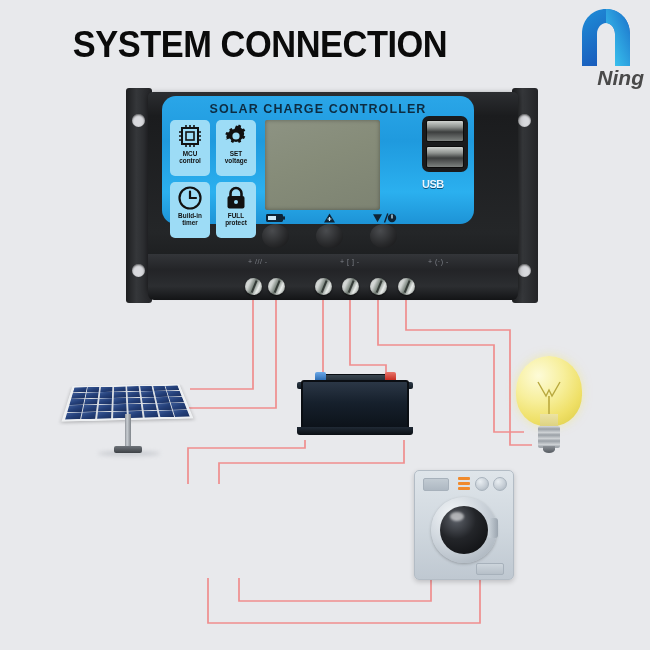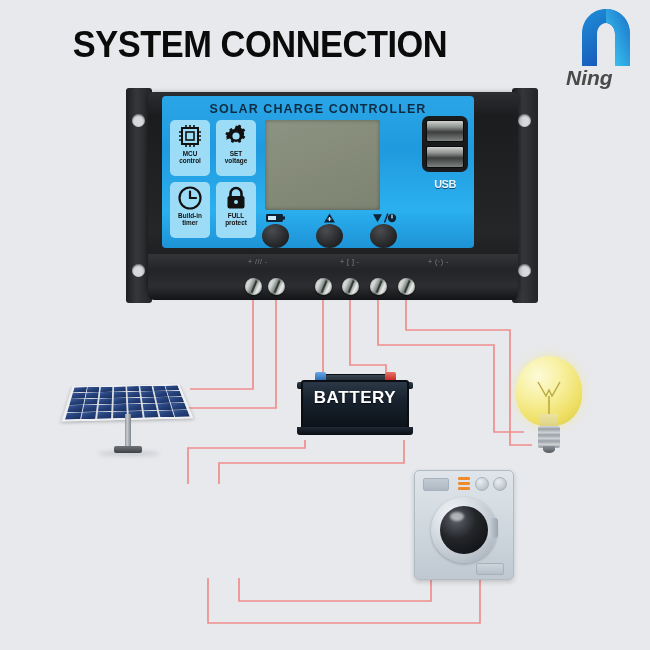--- a/index.html
+++ b/index.html
@@ -19,21 +19,21 @@
     font-weight:bold;font-size:37px;letter-spacing:-0.5px;
     color:#0b0b0b;
     transform:scaleX(0.93);transform-origin:center;
     white-space:nowrap;
   }
 
   
   #logo{position:absolute;left:566px;top:8px;width:78px;height:86px;}
   #logo .mark{position:absolute;left:14px;top:0;width:52px;height:58px;}
   #logo .brand{
-    position:absolute;left:0;top:58px;width:78px;text-align:left;
+    position:absolute;left:0;top:58px;width:78px;text-align:right;
     font-weight:bold;font-style:italic;font-size:21px;color:#4a4a4a;
     letter-spacing:0px;
   }
 
   
   #controller{position:absolute;left:126px;top:88px;width:412px;height:228px;}
   .ctrl-flange{
     position:absolute;top:0;width:26px;height:215px;border-radius:3px;
     background:linear-gradient(90deg,#1d1e20 0%,#35373a 40%,#232427 100%);
   }
@@ -44,21 +44,21 @@
     background:#d9dade;box-shadow:inset 0 1px 2px rgba(0,0,0,.6);
   }
   .ctrl-hole.h1{top:26px;}
   .ctrl-hole.h2{top:176px;}
   .ctrl-shell{
     position:absolute;left:22px;top:4px;width:370px;height:200px;border-radius:5px;
     background:linear-gradient(180deg,#2c2e31 0%,#1b1c1e 12%,#242628 70%,#141517 100%);
     box-shadow:0 2px 6px rgba(0,0,0,.45);
   }
   .ctrl-face{
-    position:absolute;left:36px;top:8px;width:312px;height:152px;border-radius:4px;
+    position:absolute;left:36px;top:8px;width:312px;height:128px;border-radius:14px;
     background:linear-gradient(180deg,#2aa6e8 0%,#1f9ade 35%,#2bb0ef 75%,#1d93d6 100%);
   }
   .ctrl-brand{
     position:absolute;left:0;top:6px;width:312px;text-align:center;
     font-size:12.5px;font-weight:bold;color:#0d2c42;letter-spacing:1.1px;
     white-space:nowrap;
   }
   .badge-grid{position:absolute;left:8px;top:24px;width:86px;height:118px;}
   .badge{
     position:absolute;width:40px;height:56px;border-radius:5px;
@@ -84,21 +84,21 @@
     position:absolute;right:6px;top:20px;width:46px;height:56px;border-radius:7px;
     background:#1a1b1d;padding:4px;box-sizing:border-box;
   }
   .usb-slot{
     height:22px;margin-bottom:4px;border-radius:2px;
     background:linear-gradient(180deg,#cfd2cf 0%,#8f9390 30%,#3c3e3e 55%,#7e8280 100%);
     border:1px solid #0c0c0c;box-sizing:border-box;
   }
   .usb-slot:last-child{margin-bottom:0;}
   #usb-label{
-    position:absolute;right:6px;top:82px;width:46px;text-align:center;
+    position:absolute;right:6px;top:82px;width:46px;
     font-size:11px;font-weight:bold;color:#e9f6ff;letter-spacing:-0.5px;
     text-shadow:0 1px 0 #0a4f79;white-space:nowrap;
   }
   .btn-row{position:absolute;left:100px;top:118px;width:146px;height:34px;}
   .ctrl-btn{
     position:absolute;width:27px;height:24px;border-radius:50%;top:10px;
     background:radial-gradient(circle at 38% 28%,#4a4c4f 0%,#2a2b2d 55%,#131314 100%);
   }
   .ctrl-btn.k0{left:0;}
   .ctrl-btn.k1{left:54px;}
@@ -483,21 +483,20 @@
     <div class="sp-pole"></div>
     <div class="sp-foot"></div>
   </div>
 
   <div id="battery">
     <div class="bat-cap"></div>
     <div class="bat-term neg"></div>
     <div class="bat-term pos"></div>
     <div class="bat-top"></div>
     <div class="bat-body"></div>
-    <div class="bat-label">BATTERY</div>
     <div class="bat-base"></div>
   </div>
 
   <div id="light-bulb">
     <div class="bulb-glass"></div>
     <svg class="bulb-fil" viewBox="0 0 66 70">
       <path d="M22 26 L30 40 L33 34 L36 40 L44 26" fill="none" stroke="#b8a83e" stroke-width="1.4"></path>
       <path d="M33 40 V60" stroke="#c7b74e" stroke-width="2"></path>
     </svg>
     <div class="bulb-neck"></div>

